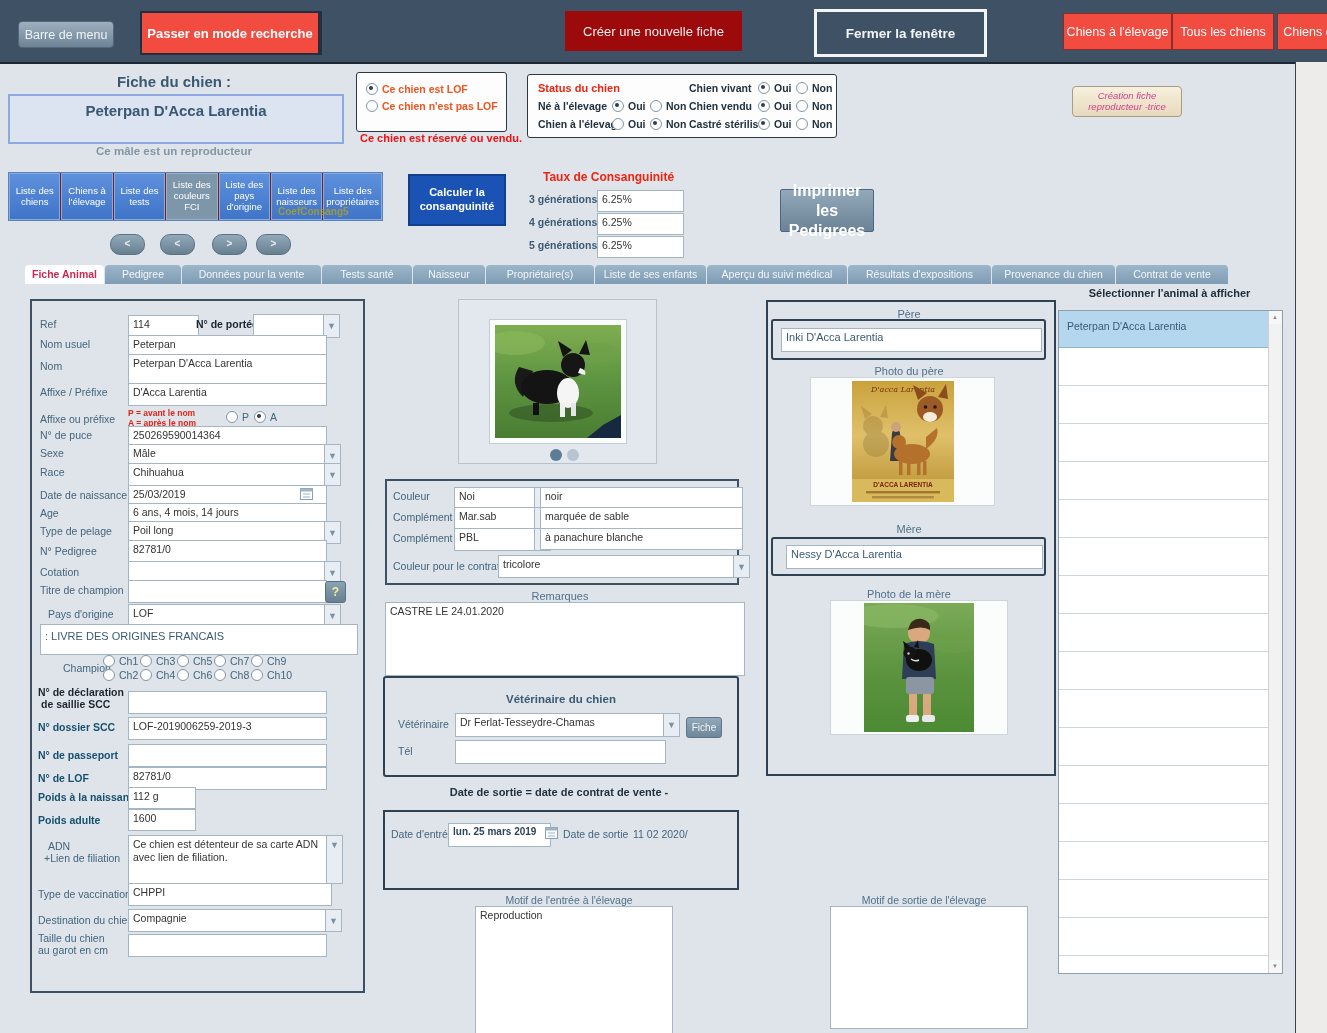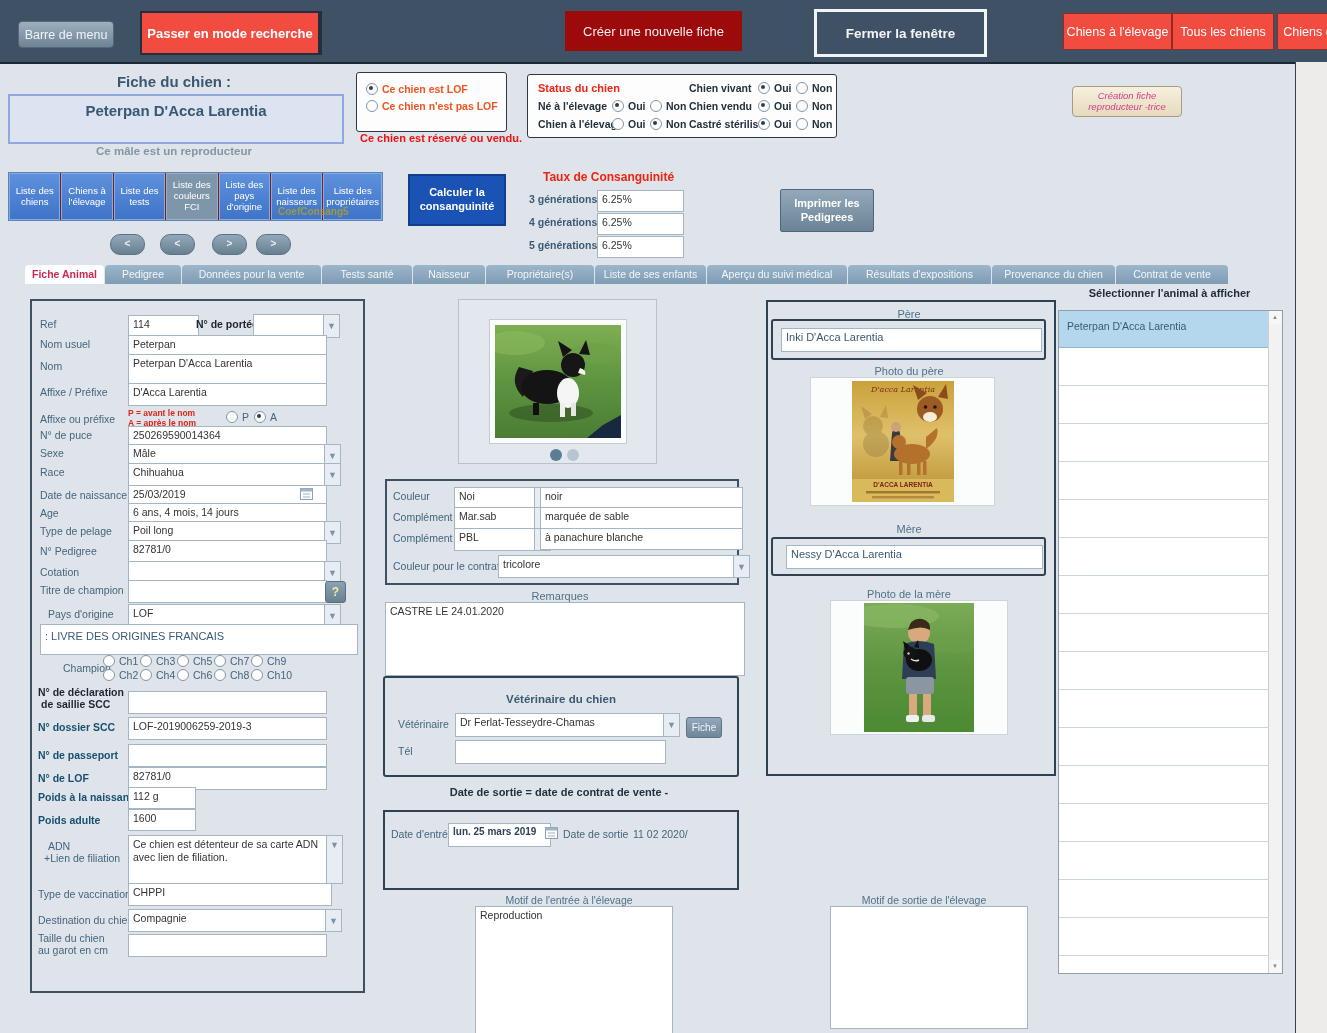--- a/index.html
+++ b/index.html
@@ -124,21 +124,21 @@
   <div class="btn abs" style="left:408px;top:174px;width:94px;height:48px;background:#1b53b5;border:2px solid #123e8e;color:#fff;font-weight:bold;font-size:11px;line-height:1.25;white-space:normal">Calculer la consanguinité</div>
 
   <div class="abs red" style="left:543px;top:170px;font-size:12px">Taux de Consanguinité</div>
   <div class="lbl" style="left:529px;top:193px;font-weight:bold;color:#3d5a73">3 générations</div>
   <div class="in ctr" style="left:597px;top:190px;width:77px;height:16px">6.25%</div>
   <div class="lbl" style="left:529px;top:216px;font-weight:bold;color:#3d5a73">4 générations</div>
   <div class="in ctr" style="left:597px;top:213px;width:77px;height:16px">6.25%</div>
   <div class="lbl" style="left:529px;top:239px;font-weight:bold;color:#3d5a73">5 générations</div>
   <div class="in ctr" style="left:597px;top:236px;width:77px;height:16px">6.25%</div>
 
-  <div class="btn graybtn abs" style="left:780px;top:189px;width:92px;height:41px;font-size:11px;line-height:1.25;white-space:normal">Imprimer les Pedigrees</div>
+  <div class="btn graybtn abs" style="left:780px;top:189px;width:92px;height:41px;font-size:16px;line-height:1.25;white-space:normal">Imprimer les Pedigrees</div>
 
   <div class="tabs" style="left:25px;top:265px">
     <div class="tab active" style="width:79px">Fiche Animal</div>
     <div class="tab" style="width:76px">Pedigree</div>
     <div class="tab" style="width:139px">Données pour la vente</div>
     <div class="tab" style="width:90px">Tests santé</div>
     <div class="tab" style="width:72px">Naisseur</div>
     <div class="tab" style="width:108px">Propriétaire(s)</div>
     <div class="tab" style="width:111px">Liste de ses enfants</div>
     <div class="tab" style="width:140px">Aperçu du suivi médical</div>

